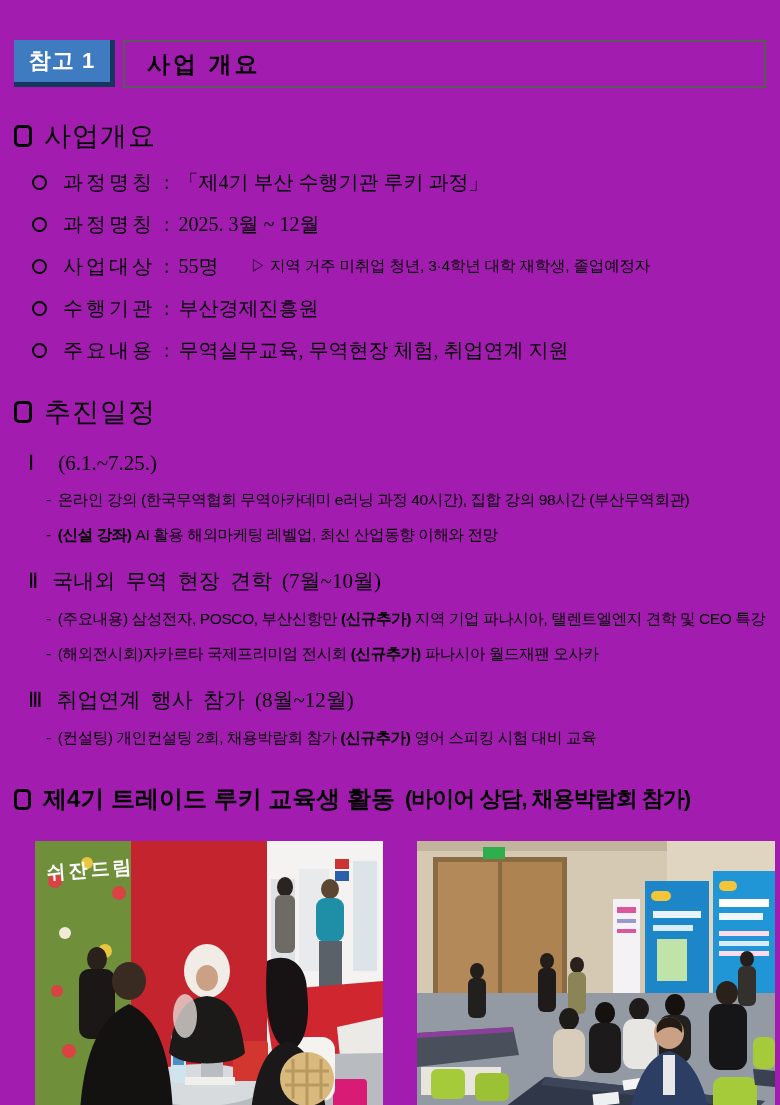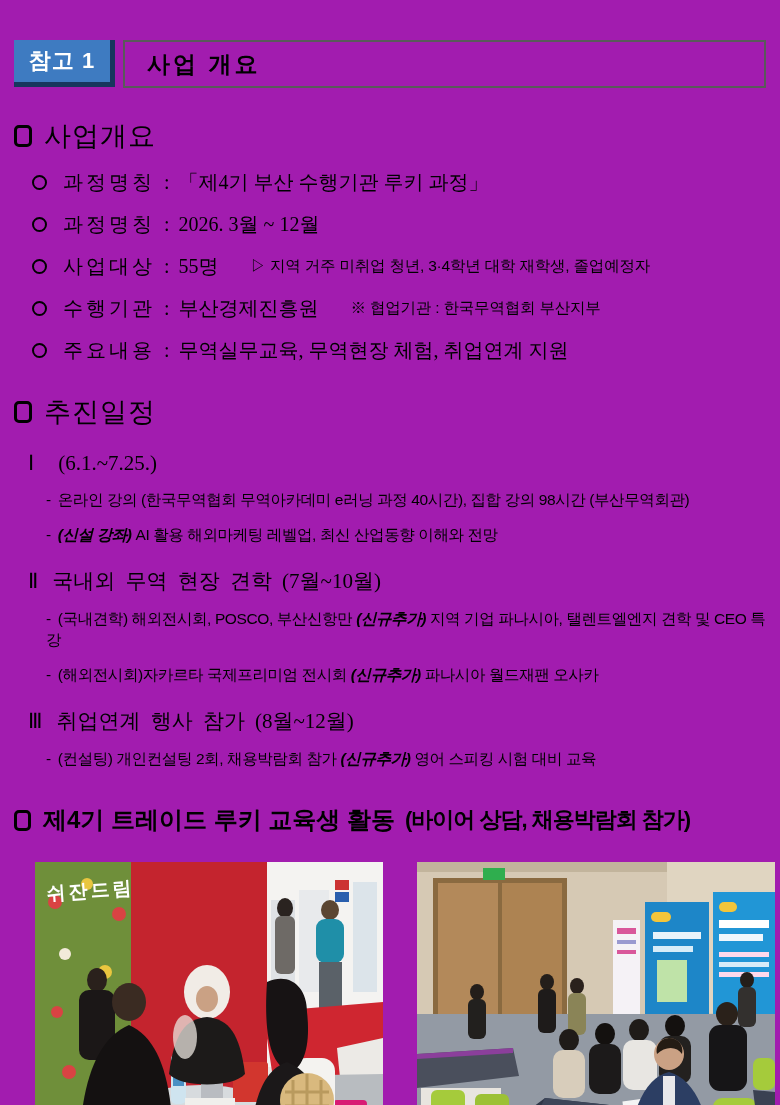--- a/index.html
+++ b/index.html
@@ -35,21 +35,21 @@
   .osep { margin:0 9px; }
   .onote { font-family:"Liberation Sans", sans-serif; font-size:15.5px;
            margin-left:32px; letter-spacing:-0.2px; align-self:center; }
   
   .phase { display:flex; align-items:baseline; margin:21px 0 0 28px;
            font-family:"Liberation Serif", serif; font-size:21px; word-spacing:5px; }
   .pnum { margin-right:14px; }
   .pperiod { margin-left:10px; word-spacing:0;font-family:Liberation Serif, serif; }
   .detail { margin:14px 0 0 46px; font-size:15.5px; letter-spacing:-0.4px; }
   .detail .dash { margin-right:7px; }
-  .detail b { font-weight:bold;font-style:italic; }
+  .detail b { font-weight:bold; }
   
   .h2act { display:flex; align-items:center; margin:34px 0 0 14px;
            font-weight:bold; font-size:24px; letter-spacing:0; white-space:nowrap; }
   .h2act .sq { width:17px; height:21px; }
   .actsub { margin-left:10px; font-weight:bold; font-size:22px; letter-spacing:-1px; }
   .photos { display:flex; margin:26px 0 0 35px; }
   .photo { flex:none; }
   .photo + .photo { margin-left:34px; }
   svg { display:block; }
 </style>
@@ -71,35 +71,34 @@
   <div class="oitem">
     <span class="ocircle"></span>
     <span class="olabel">과정명칭</span>
     <span class="osep">:</span>
     <span>「제4기 부산 수행기관 루키 과정」</span>
   </div>
   <div class="oitem">
     <span class="ocircle"></span>
     <span class="olabel">과정명칭</span>
     <span class="osep">:</span>
-    <span>2026. 3월 ~ 12월</span>
+    <span>2025. 3월 ~ 12월</span>
   </div>
   <div class="oitem">
     <span class="ocircle"></span>
     <span class="olabel">사업대상</span>
     <span class="osep">:</span>
     <span>55명</span>
     <span class="onote">▷ 지역 거주 미취업 청년,  3·4학년 대학 재학생, 졸업예정자</span>
   </div>
   <div class="oitem">
     <span class="ocircle"></span>
     <span class="olabel">수행기관</span>
     <span class="osep">:</span>
     <span>부산경제진흥원</span>
-    <span class="onote">※ 협업기관 : 한국무역협회 부산지부</span>
   </div>
   <div class="oitem">
     <span class="ocircle"></span>
     <span class="olabel">주요내용</span>
     <span class="osep">:</span>
     <span>무역실무교육, 무역현장 체험, 취업연계 지원</span>
   </div>
 
   <div class="h1">
     <span class="sq"></span>
@@ -116,21 +115,21 @@
   <div class="detail">
     <span class="dash">-</span><span></span><b>(신설 강좌)</b><span> AI 활용 해외마케팅 레벨업, 최신 산업동향 이해와 전망</span>
   </div>
 
   <div class="phase">
     <span class="pnum">Ⅱ</span>
     <span>국내외 무역 현장 견학</span>
     <span class="pperiod">(7월~10월)</span>
   </div>
   <div class="detail">
-    <span class="dash">-</span><span>(국내견학) 해외전시회, POSCO, 부산신항만 </span><b>(신규추가)</b><span> 지역 기업 파나시아, 탤렌트엘엔지 견학 및 CEO 특강</span>
+    <span class="dash">-</span><span>(주요내용) 삼성전자, POSCO, 부산신항만 </span><b>(신규추가)</b><span> 지역 기업 파나시아, 탤렌트엘엔지 견학 및 CEO 특강</span>
   </div>
   <div class="detail">
     <span class="dash">-</span><span>(해외전시회)자카르타 국제프리미엄 전시회 </span><b>(신규추가)</b><span> 파나시아 월드재팬 오사카</span>
   </div>
 
   <div class="phase">
     <span class="pnum">Ⅲ</span>
     <span>취업연계 행사 참가</span>
     <span class="pperiod">(8월~12월)</span>
   </div>

